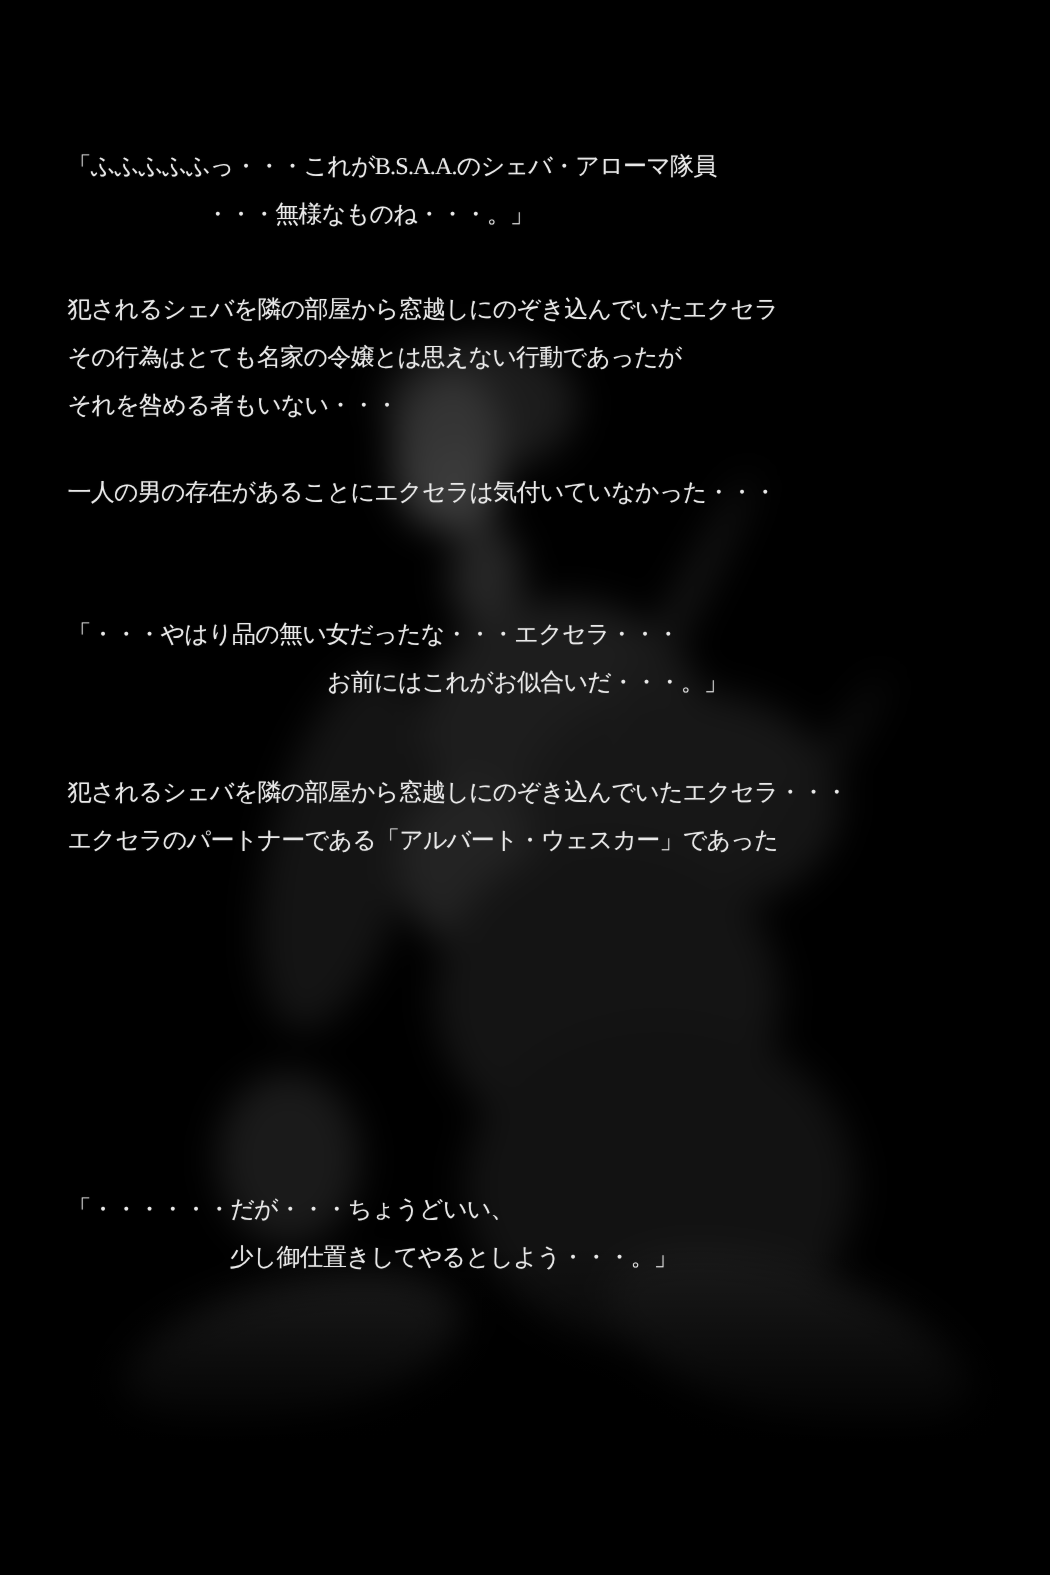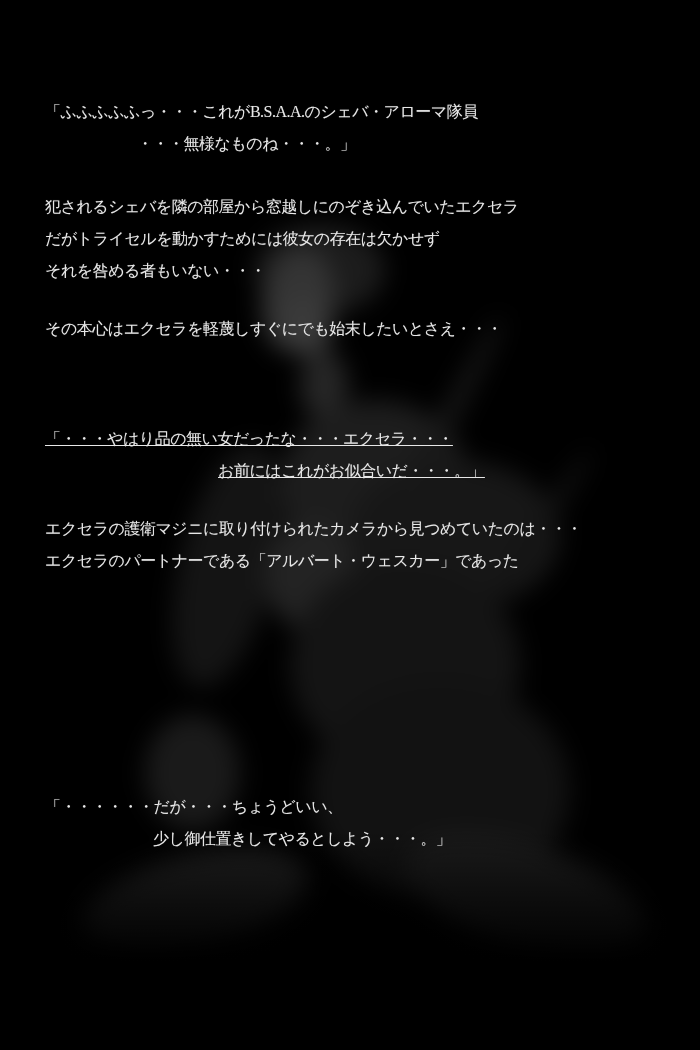--- a/index.html
+++ b/index.html
@@ -40,21 +40,21 @@
     position:absolute;inset:0;
     font-size:16px;
     letter-spacing:-0.5px;
     color:#e8e8e8;
     text-shadow:0 0 1px rgba(255,255,255,.25);
   }
   .para{position:absolute;left:45px;right:14px;line-height:32px;}
   .para-1{top:96px;}
   .para-2{top:191px;}
   .para-3{top:313px;}
-  .para-4{top:423px;text-decoration:underline;}
+  .para-4{top:408px;}
   .para-5{top:513px;}
   .para-6{top:606px;line-height:31px;}
   .para-7{top:791px;}
   .ind-127{margin-left:92px;}
   .ind-173{margin-left:173px;}
   .ind-108{margin-left:108px;}
 </style>
 </head>
 <body>
 
@@ -81,35 +81,35 @@
 
   <div class="story">
 
     <div class="para para-1">
       <div class="line">「ふふふふふっ・・・これがB.S.A.A.のシェバ・アローマ隊員</div>
       <div class="line ind-127">・・・無様なものね・・・。」</div>
     </div>
 
     <div class="para para-2">
       <div class="line">犯されるシェバを隣の部屋から窓越しにのぞき込んでいたエクセラ</div>
-      <div class="line">だがトライセルを動かすためには彼女の存在は欠かせず</div>
+      <div class="line">その行為はとても名家の令嬢とは思えない行動であったが</div>
       <div class="line">それを咎める者もいない・・・</div>
     </div>
 
     <div class="para para-3">
-      <div class="line">その本心はエクセラを軽蔑しすぐにでも始末したいとさえ・・・</div>
+      <div class="line">一人の男の存在があることにエクセラは気付いていなかった・・・</div>
     </div>
 
     <div class="para para-4">
       <div class="line">「・・・やはり品の無い女だったな・・・エクセラ・・・</div>
       <div class="line ind-173">お前にはこれがお似合いだ・・・。」</div>
     </div>
 
     <div class="para para-5">
-      <div class="line">エクセラの護衛マジニに取り付けられたカメラから見つめていたのは・・・</div>
+      <div class="line">犯されるシェバを隣の部屋から窓越しにのぞき込んでいたエクセラ・・・</div>
       <div class="line">エクセラのパートナーである「アルバート・ウェスカー」であった</div>
     </div>
 
 
     <div class="para para-7">
       <div class="line">「・・・・・・だが・・・ちょうどいい、</div>
       <div class="line ind-108">少し御仕置きしてやるとしよう・・・。」</div>
     </div>
 
   </div>

